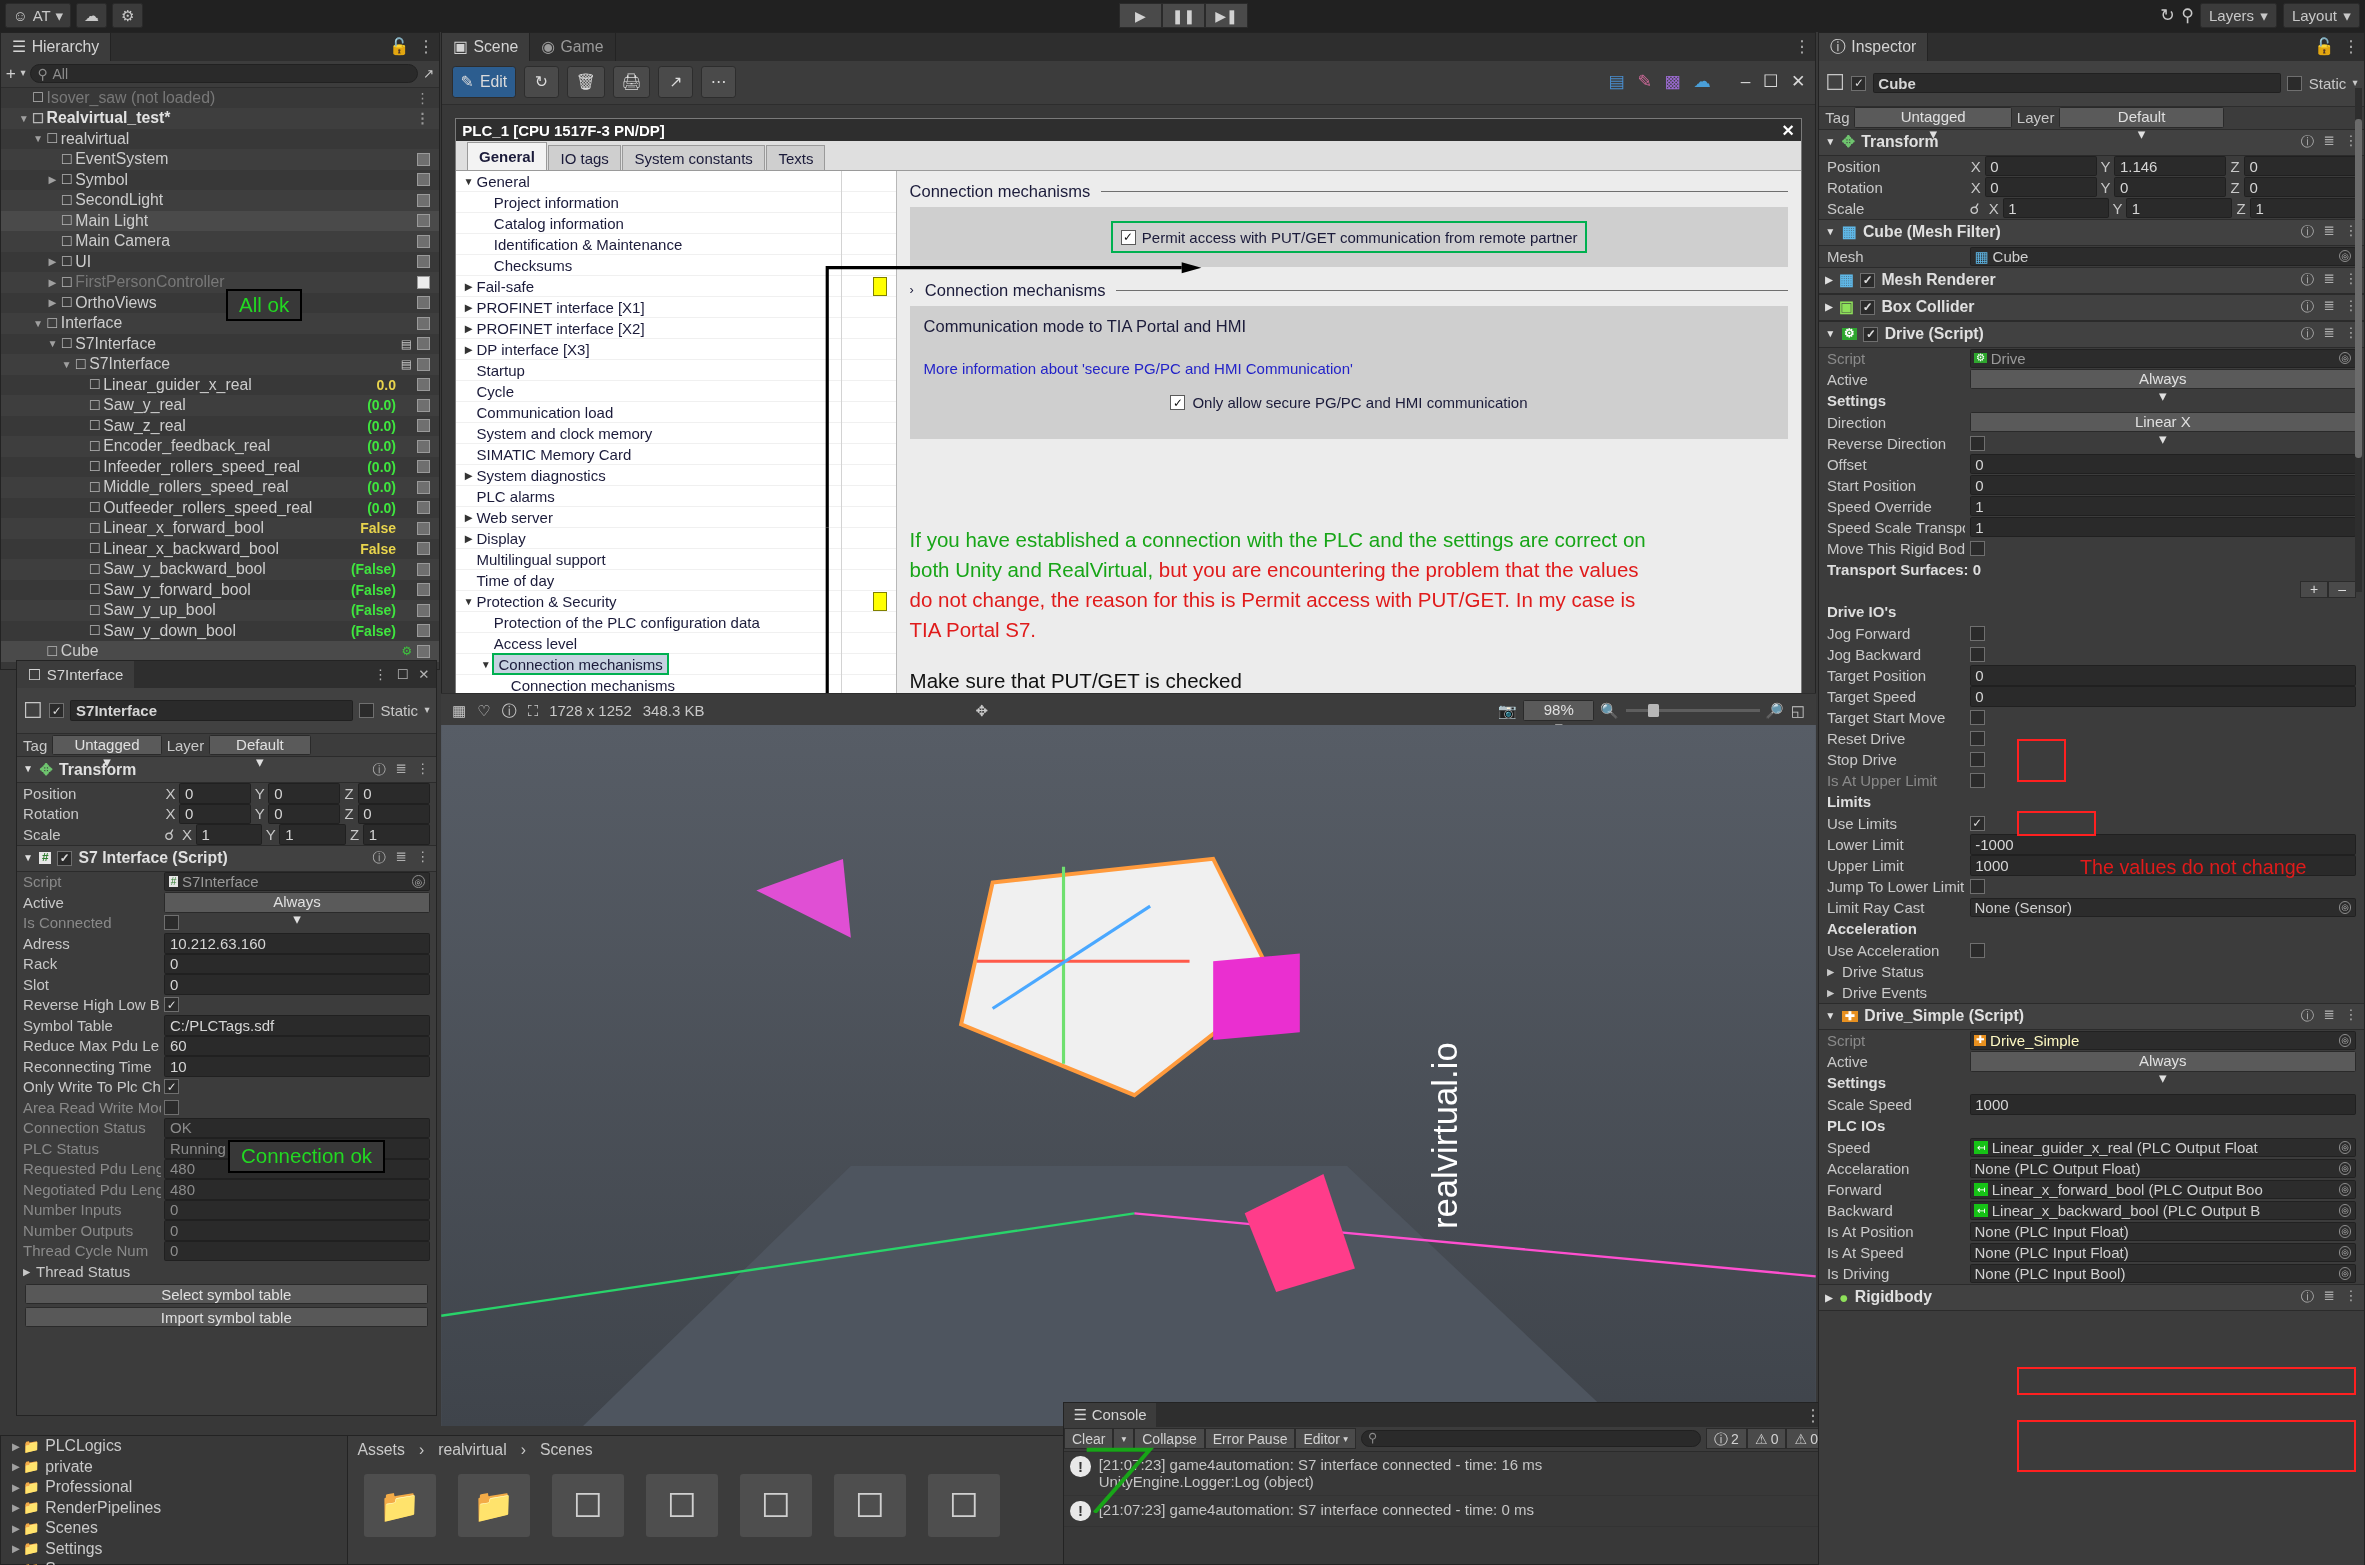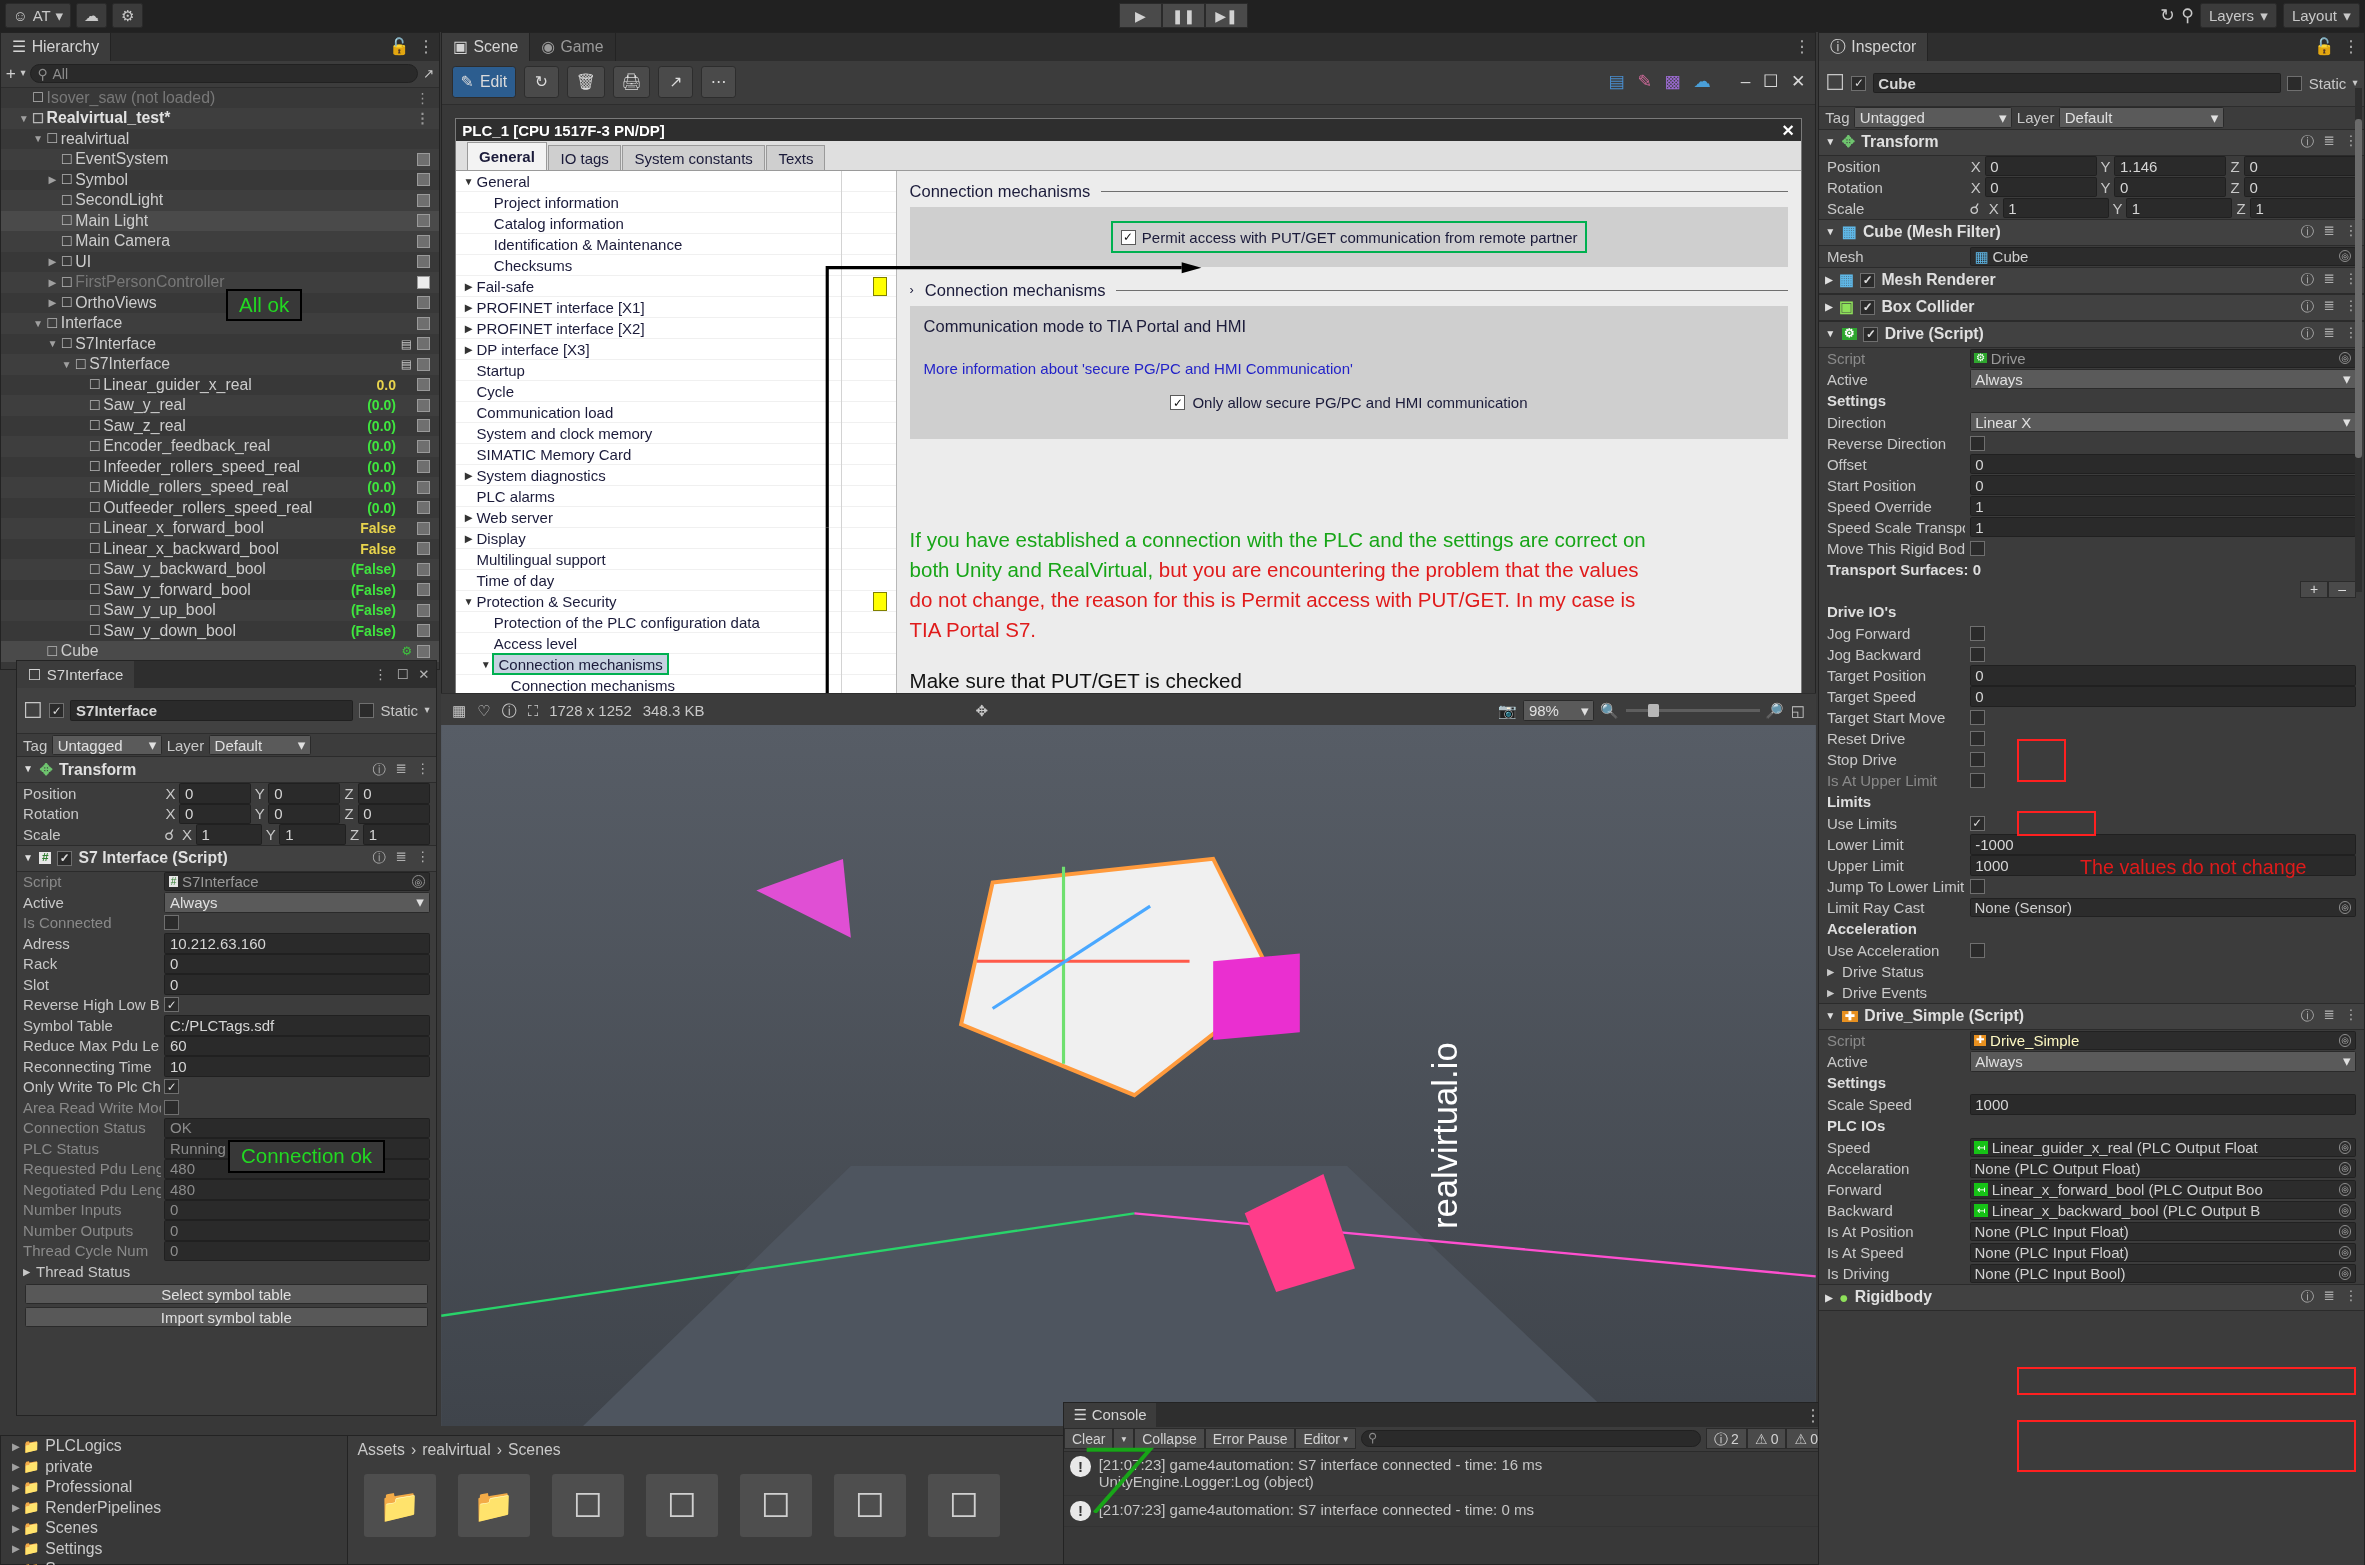--- a/index.html
+++ b/index.html
@@ -73,21 +73,21 @@
   #s7insp { left:15.8px; top:660px; width:421px; height:756px; background:#3c3c3c; border:0.8px solid #232323;}
   .insp-tabbar { height:27px; background:#2e2e2e; display:flex; align-items:stretch; position:relative;}
   .insp-tab { background:#3c3c3c; display:flex; align-items:center; gap:5.5px; padding:0 11px; font-size:15px; color:#d4d4d4;}
   .insp-tab-icons { position:absolute; right:6.3px; top:0; height:27px; display:flex; align-items:center; gap:9.5px; color:#b4b4b4; font-size:13.4px;}
   .obj-head { height:46px; background:#414141; display:flex; align-items:center; padding:0 6.3px; gap:6.3px; border-bottom:0.8px solid #2d2d2d;}
   .chk { width:15px; height:15px; border:0.8px solid #6f6f6f; background:#2b2b2b; display:inline-flex;
      align-items:center; justify-content:center; color:#dcdcdc; font-size:11.8px; flex:none;}
   .tfield { background:#2a2a2a; border:0.8px solid #202020; height:20.5px; display:flex; align-items:center;
      padding:0 4.7px; color:#d6d6d6; font-size:15px; border-radius:1.6px; }
   .ddown { background:#5a5a5a; border:0.8px solid #2a2a2a; height:20.5px; display:flex; align-items:center;
-     padding:0 4.7px; color:#e0e0e0; font-size:15px; border-radius:1.6px; justify-content:space-between;}
+     padding:0 4.7px; color:#e0e0e0; font-size:15px; border-radius:1.6px; justify-content:space-between;flex-direction:column;}
   .taglayer { height:22px; display:flex; align-items:center; gap:4.7px; padding:0 6.3px; font-size:15px;}
   .comp-head { height:27px; background:#414141; display:flex; align-items:center; gap:6.3px;
      padding:0 6.3px; border-top:0.8px solid #2b2b2b; border-bottom:0.8px solid #2b2b2b; font-weight:bold;
      color:#e0e0e0; font-size:15.8px;}
   .comp-head .rt { margin-left:auto; display:flex; gap:9.5px; color:#b0b0b0; font-weight:normal; font-size:13.4px;}
   .prow { height:20.5px; display:flex; align-items:center; padding:0 6.3px; font-size:15px; color:#c8c8c8; gap:3.2px;}
   .plabel { width:138px; overflow:hidden; white-space:nowrap; flex:none;}
   .plabel.dim { color:#8a8a8a; }
   .xyz { display:flex; align-items:center; gap:2.4px; flex:1;}
   .xyz .ax { width:12.6px; text-align:center; color:#c8c8c8; font-size:15px;}
@@ -155,21 +155,21 @@
   #sceneview { left:441px; top:725px; width:1375px; height:701px; overflow:hidden; background:#4a4f57;}
   #scenestrip { left:441px; top:693px; width:1375px; height:35px; background:#3c3c3c;
      display:flex; align-items:center; gap:11px; padding:0 11px; border-top:0.8px solid #2d2d2d;
      border-bottom:0.8px solid #2d2d2d; color:#c9c9c9; font-size:15px;}
   .zoomwidget { display:flex; align-items:center; gap:6.3px; margin-left:auto;}
   .zslider { width:134px; height:3.2px; background:#5e5e5e; position:relative;}
   .zknob { position:absolute; left:22px; top:-4.7px; width:11px; height:12.6px; background:#b7b7b7; border-radius:1.6px;}
 
   
   #browser { left:347px; top:1435px; width:717px; height:130px; background:#3c3c3c; border:0.8px solid #232323;}
-  .bc { height:27px; display:flex; align-items:center; gap:6px; padding:0 9.5px; font-size:15.8px; color:#c9c9c9;}
+  .bc { height:27px; display:flex; align-items:center; gap:14px; padding:0 9.5px; font-size:15.8px; color:#c9c9c9;}
   .assets-grid { display:flex; gap:22px; padding:11px 15.8px;}
   .asset { width:72px; }
   .asset .thumb { width:72px; height:63px; background:#4e4e4e; border-radius:3.2px; display:flex;
      align-items:center; justify-content:center; color:#d0d0d0; font-size:33px;}
 
   
   #console { left:1063px; top:1402px; width:764px; height:163px; background:#383838; border:0.8px solid #232323;}
   .cons-tabbar { height:23.6px; background:#2e2e2e; display:flex; align-items:stretch; position:relative;}
   .cons-tab { background:#3c3c3c; display:flex; align-items:center; gap:4.7px; padding:0 9.5px; font-size:15px; color:#d4d4d4;}
   .cons-toolbar { height:25px; background:#3c3c3c; display:flex; align-items:center; gap:0; border-bottom:0.8px solid #2b2b2b;}

